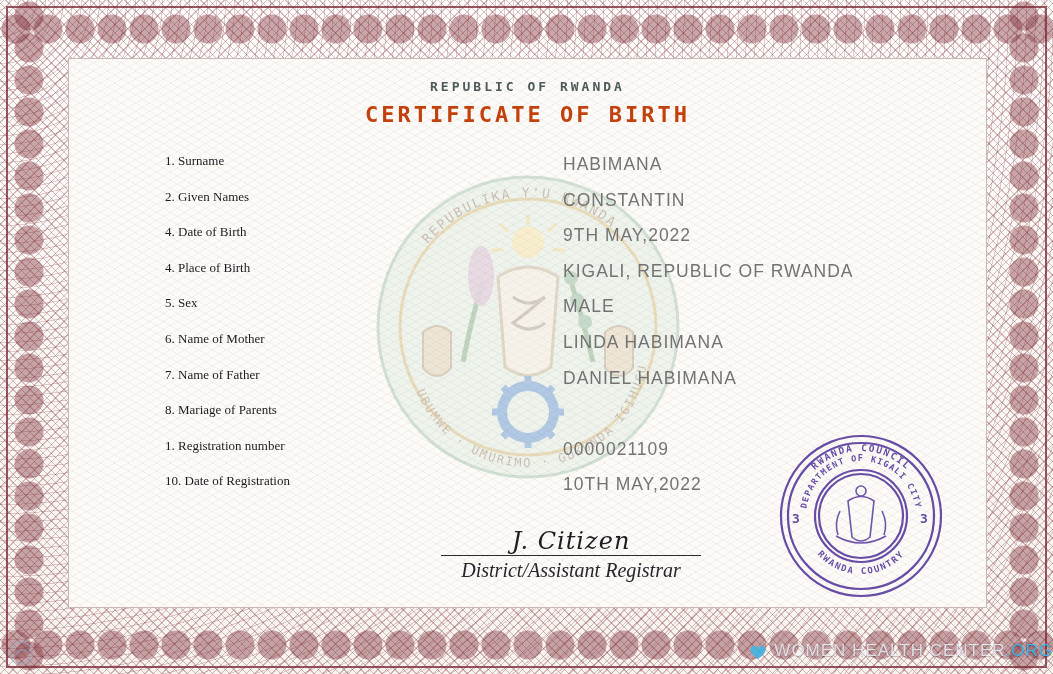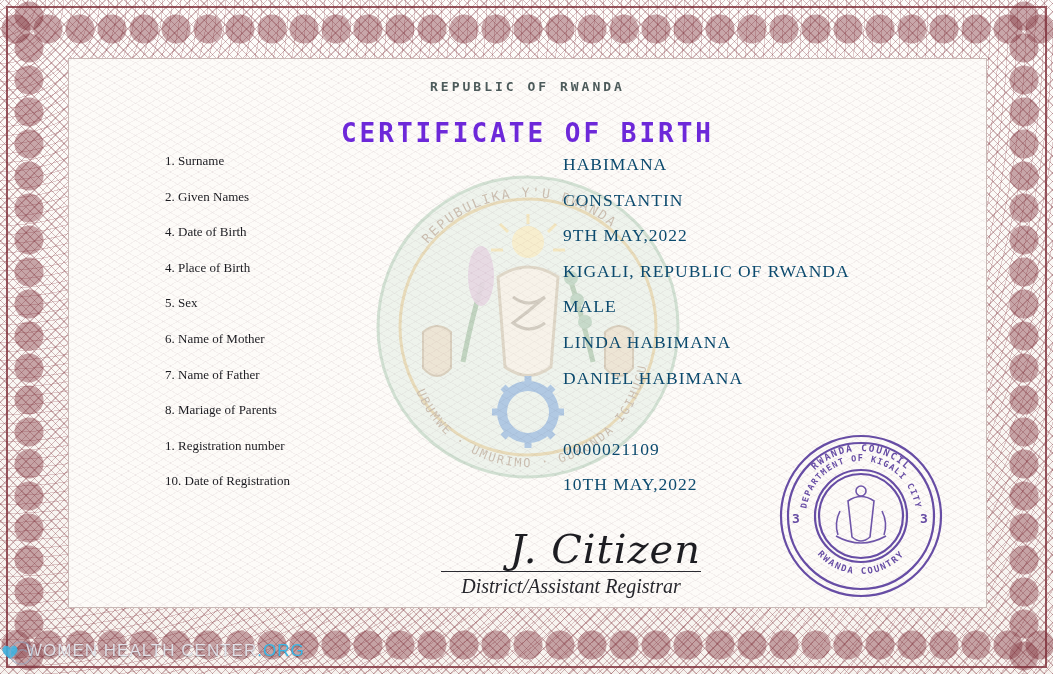--- a/index.html
+++ b/index.html
@@ -121,25 +121,25 @@
     text-align: center;
   }
   .republic-line {
     font-family: "DejaVu Sans Mono", monospace;
     font-size: 13px;
     letter-spacing: 3px;
     color: #4c5a5a;
     font-weight: bold;
   }
   .title-line {
-    margin-top: 24px;
+    margin-top: 8px;
     font-family: "DejaVu Sans Mono", monospace;
-    font-size: 26px;
+    font-size: 22px;
     letter-spacing: 3px;
-    color: #6d28d9;
+    color: #c2410c;
     font-weight: bold;
   }
 
   
   .fields {
     position: absolute;
     left: 96px;
     top: 92px;
     width: 790px;
   }
@@ -152,42 +152,41 @@
     left: 0;
     top: 2px;
     font-family: "Liberation Serif", serif;
     font-size: 13px;
     color: #1b1b20;
   }
   .field-value {
     position: absolute;
     left: 398px;
     top: 3px;
-    font-family: Liberation Serif, serif;
+    font-family: Liberation Sans, sans-serif;
     font-size: 17.5px;
     letter-spacing: 1px;
-    color: #0c4a6e;
+    color: #737373;
   }
 
   
   .signature-block {
     position: absolute;
     left: 372px;
     top: 470px;
     width: 260px;
     text-align: center;
   }
   .signature-name {
     font-family: "DejaVu Serif", serif;
     font-style: italic;
-    font-size: 40px;
+    font-size: 24px;
     color: #1d1d22;
     line-height: 1;
     letter-spacing: 1px;
-    text-align: right;
   }
   .signature-rule {
     margin-top: 2px;
     border-bottom: 1.6px solid #2a2a30;
     width: 100%;
   }
   .signature-caption {
     margin-top: 3px;
     font-family: "Liberation Serif", serif;
     font-style: italic;
@@ -203,21 +202,21 @@
     width: 170px;
     height: 170px;
     opacity: 0.92;
   }
 
   
   .footer-watermark {
     position: absolute;
     left: 0; right: 0;
     bottom: 12px;
-    text-align: left;
+    text-align: right;
     font-family: "Liberation Sans", sans-serif;
     font-size: 17px;
     letter-spacing: 1px;
     color: rgba(235,240,248,0.85);
     text-shadow: 0 1px 1px rgba(0,0,0,0.25);
     pointer-events: none;
     margin-top: 48px;
   }
   .footer-watermark .accent { color: #39b7e8; }
   .footer-logo {

